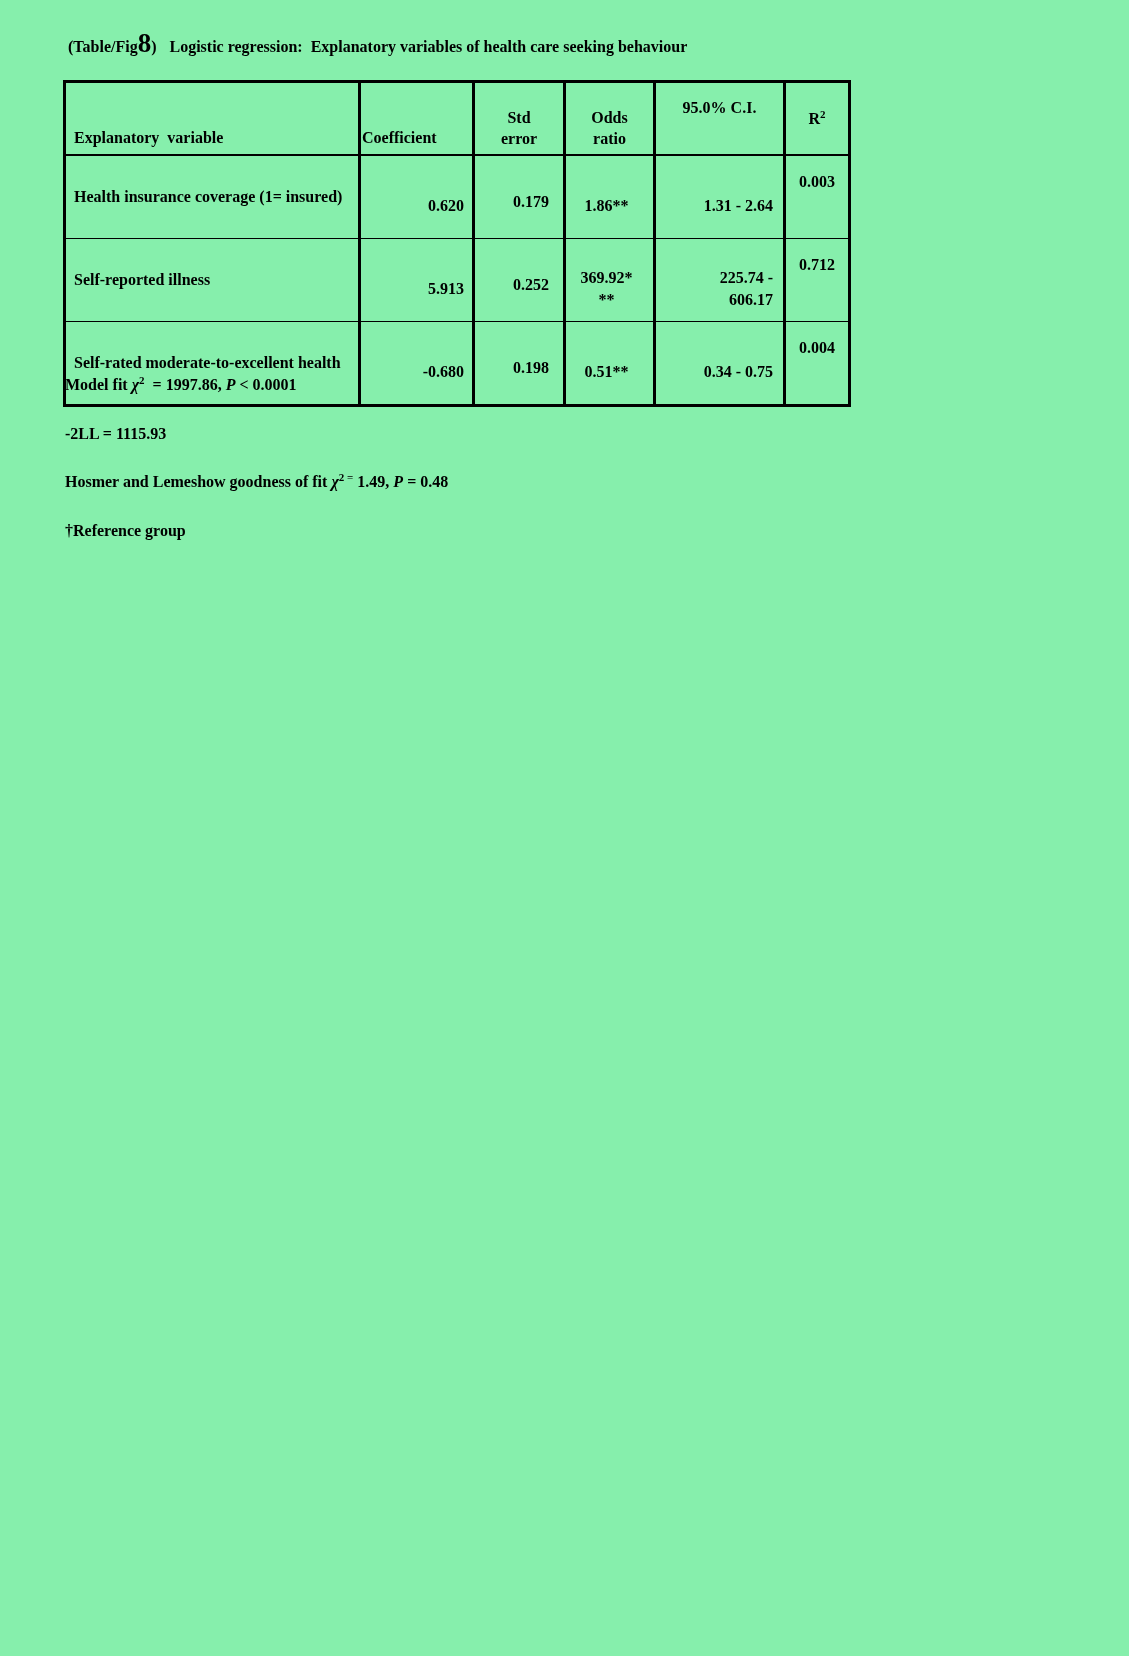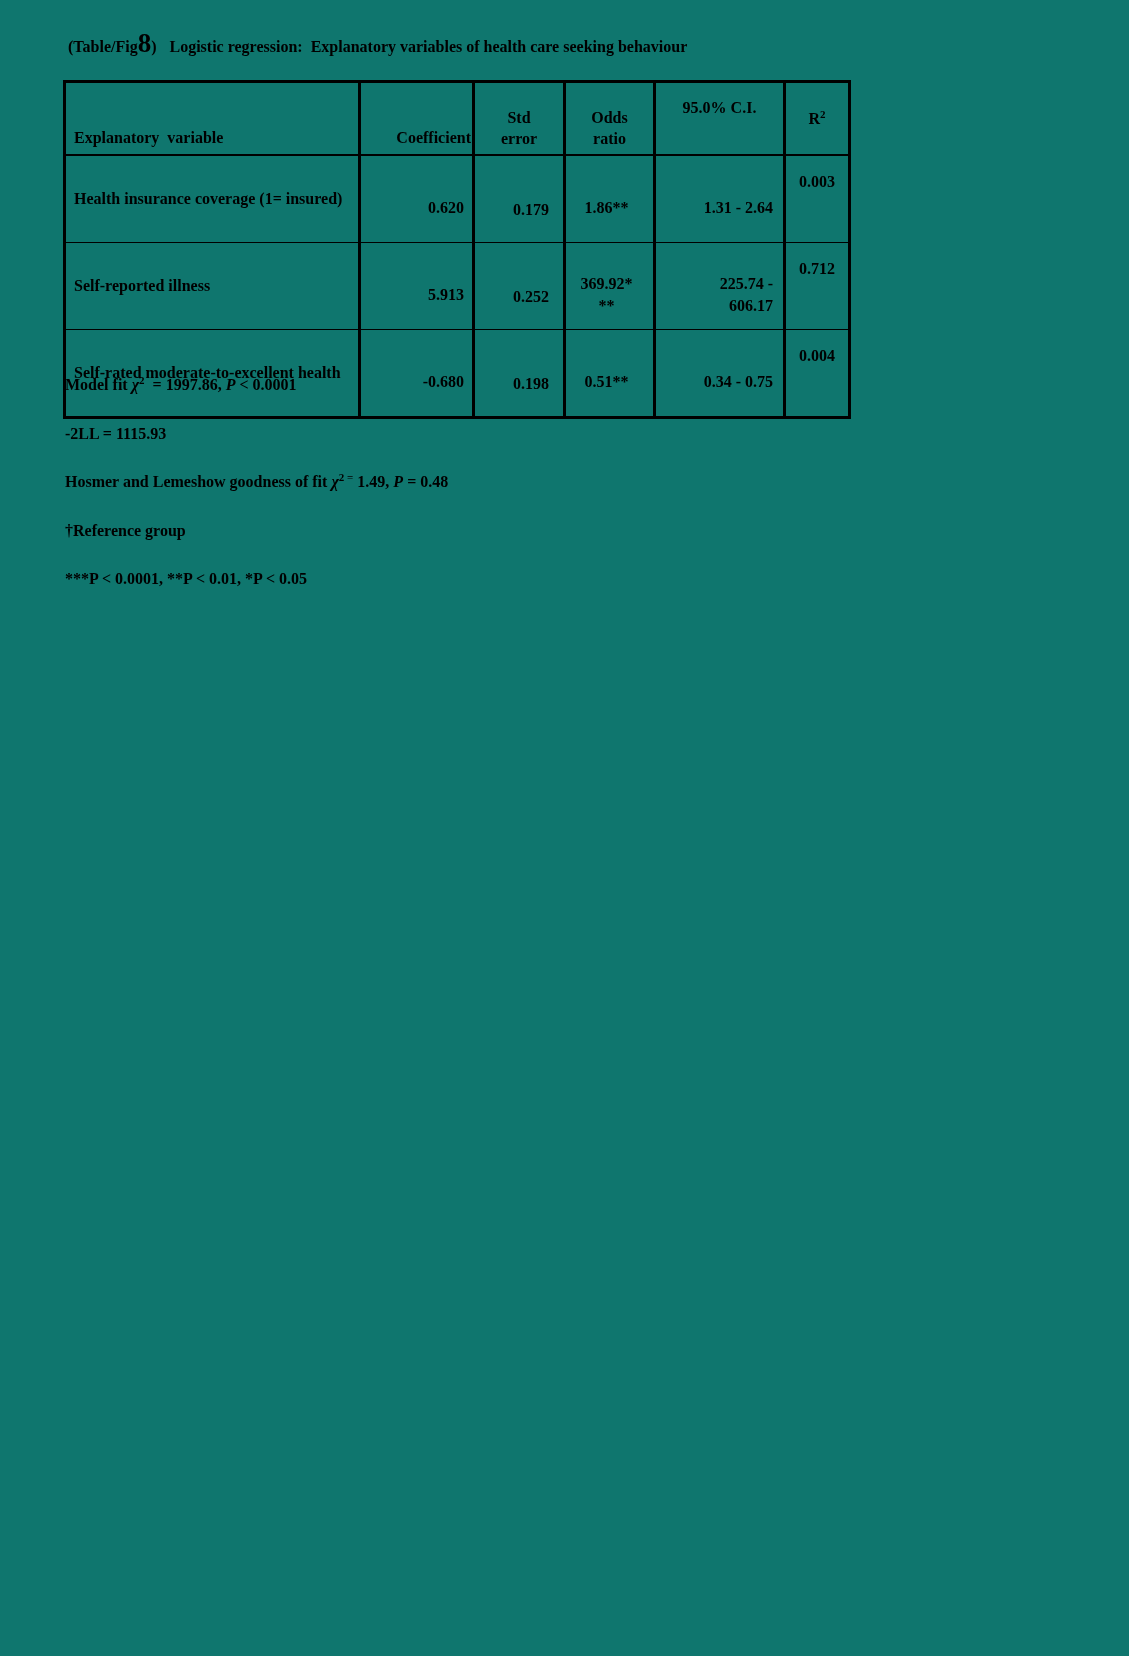--- a/index.html
+++ b/index.html
@@ -1,20 +1,20 @@
 <!DOCTYPE html>
 <html><head>
 <meta charset="utf-8">
 <style>
   html, body { margin: 0; padding: 0; background: #ffffff; }
   .page {
     position: relative;
     width: 1129px;
     height: 1656px;
-    background: #0f766e;
+    background: #86efac;
     font-family: "Liberation Serif", serif;
     font-weight: bold;
     color: #000000;
     overflow: hidden;
   }
   .caption {
     position: absolute;
     left: 68px;
     top: 30px;
     font-size: 16px;
@@ -40,29 +40,29 @@
     border-left: 3px solid #000;
     white-space: pre-wrap;
     line-height: 1.35;
     font-weight: bold;
   }
   table.reg thead th { border-bottom: 2px solid #000; height: 56px; }
   table.reg tbody td { border-top: 1px solid #000; height: 64px; }
   table.reg tbody tr:first-child td { border-top: none; margin-top: 22px; }
 
   th.c-var  { text-align: left;  vertical-align: bottom; padding: 0 8px 5px 8px; }
-  th.c-coef { text-align: right; vertical-align: bottom; padding-bottom: 5px; }
+  th.c-coef { text-align: left; vertical-align: bottom; padding-bottom: 5px; }
   th.c-se, th.c-or { vertical-align: bottom; padding-bottom: 4px; }
   th.c-ci   { text-align: center; vertical-align: top; padding-top: 14px; }
   th.c-r2   { text-align: center; vertical-align: middle; margin-left: 44px; }
   th.c-r2 sup { font-size: 11px; }
 
   td.c-var  { text-align: left; vertical-align: middle; padding: 4px 10px 4px 8px; }
   td.c-coef { text-align: right; vertical-align: middle; padding: 18px 8px 0 0; }
-  td.c-se   { text-align: right; vertical-align: middle; padding: 22px 14px 0 0; }
+  td.c-se   { text-align: right; vertical-align: middle; padding: 10px 14px 0 0; }
   td.c-or   { text-align: center; vertical-align: middle; padding: 18px 6px 0 0; }
   td.c-ci   { text-align: right; vertical-align: middle; padding: 18px 10px 0 0; }
   td.c-r2   { text-align: center; vertical-align: top; padding-top: 15px; }
 
   .notes {
     position: absolute;
     left: 65px;
     top: 352px;
     font-size: 16px;
   }
@@ -135,16 +135,15 @@
           <td class="c-r2">0.004</td>
         </tr>
       </tbody>
   </table>
 
   <div class="notes">
       <div class="note-line"><span>Model fit </span><span class="seg-chi">χ</span><span class="seg-sup">2</span><span>  = 1997.86, </span><span class="seg-italic">P</span><span> &lt; 0.0001</span></div>
       <div class="note-line"><span>-2LL = 1115.93</span></div>
       <div class="note-line"><span>Hosmer and Lemeshow goodness of fit </span><span class="seg-chi">χ</span><span class="seg-sup">2 =</span><span> 1.49, </span><span class="seg-italic">P</span><span> = 0.48</span></div>
       <div class="note-line"><span>†Reference group</span></div>
-      <div class="note-line"><span>***P &lt; 0.0001, **P &lt; 0.01, *P &lt; 0.05</span></div>
     </div>
 
 </div>
 
 </body></html>

